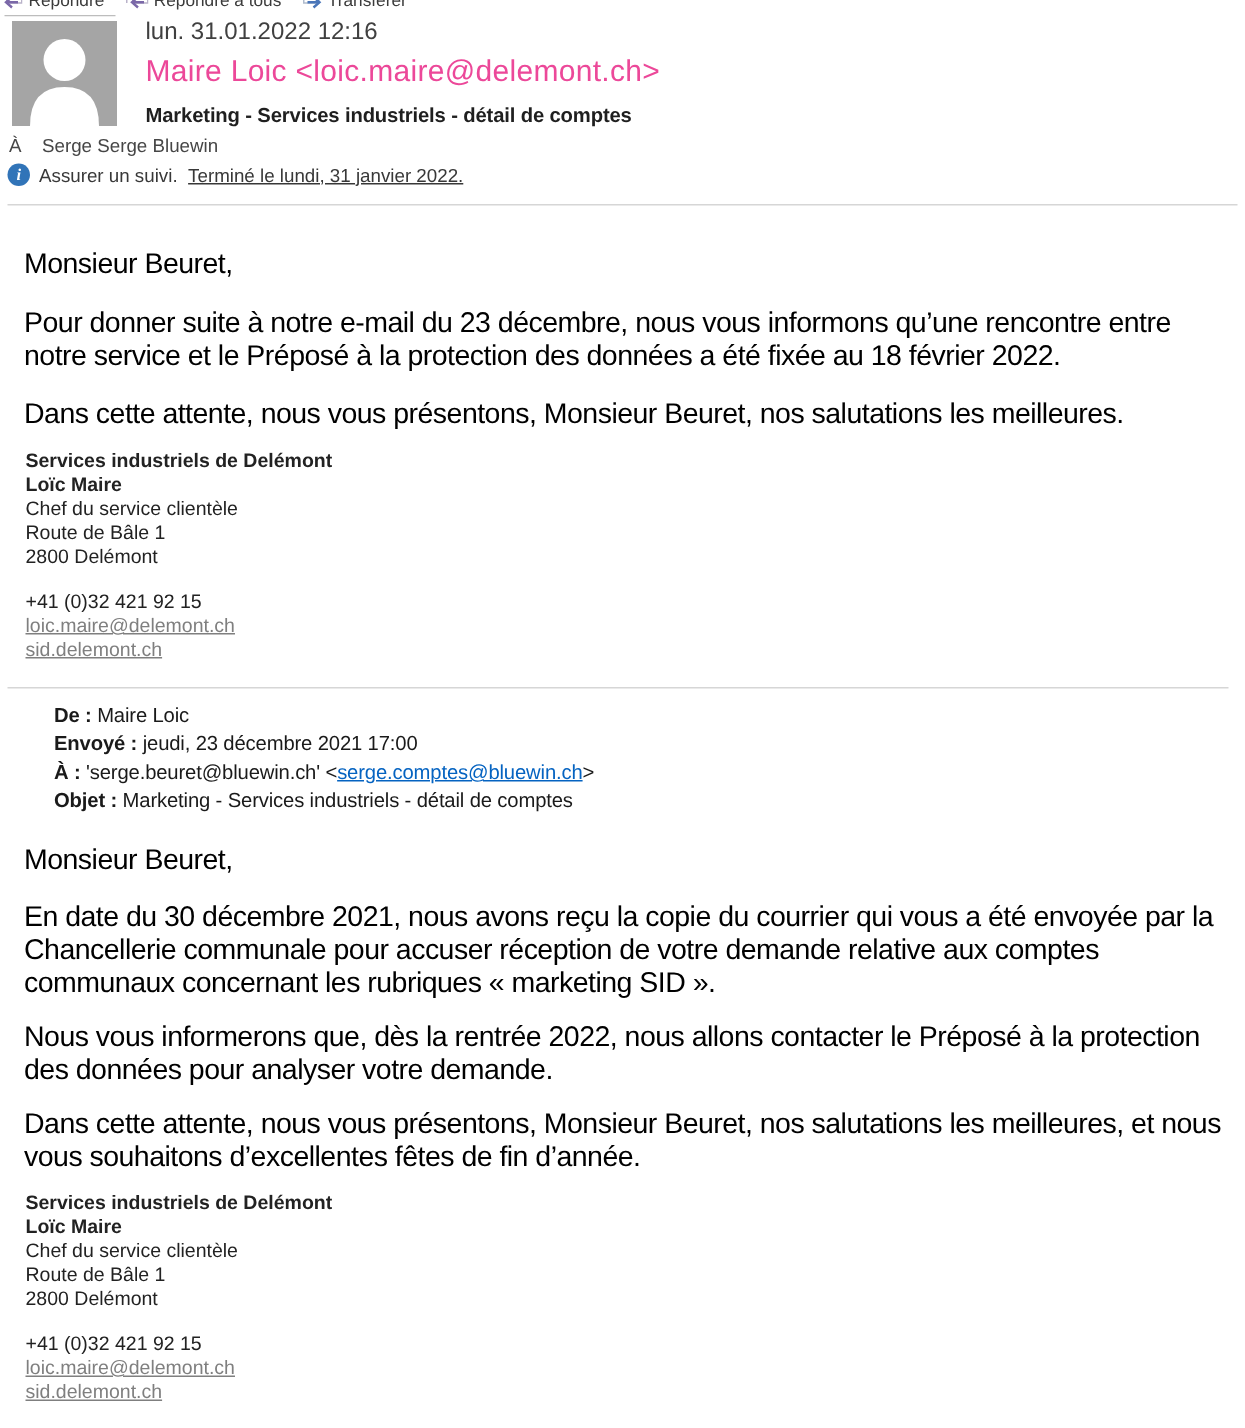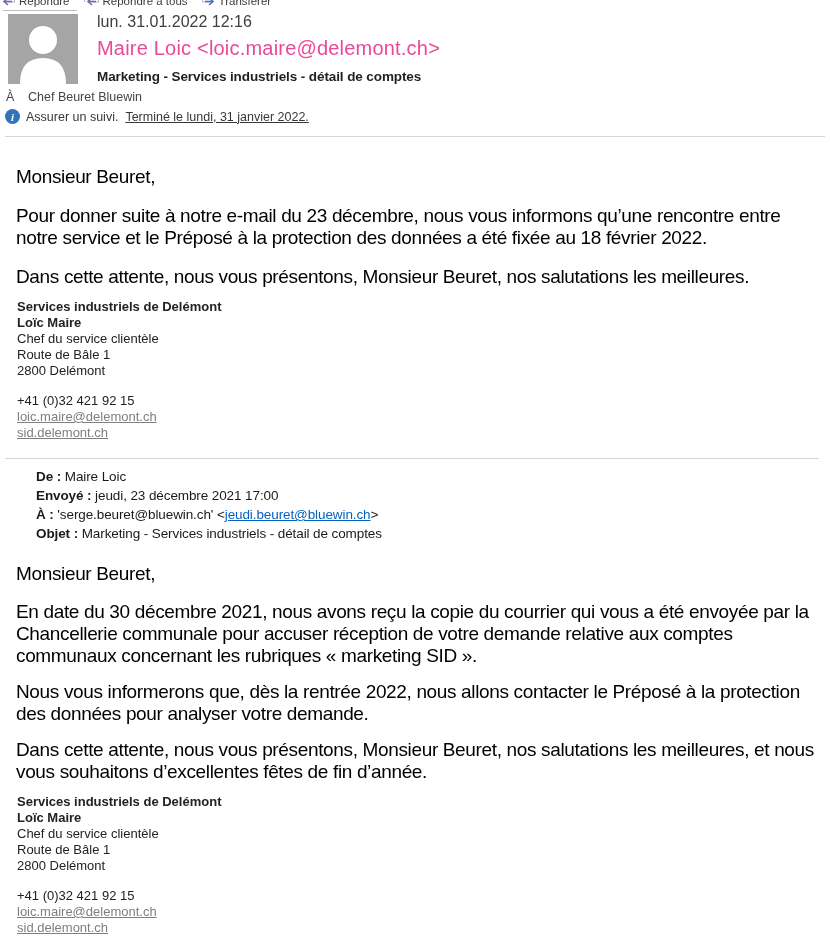--- a/index.html
+++ b/index.html
@@ -127,21 +127,21 @@
       </svg>
     </span>
   </div>
   <div class="head-text">
     <div class="date">lun. 31.01.2022 12:16</div>
     <div class="sender">Maire Loic &lt;loic.maire@delemont.ch&gt;</div>
     <div class="subject">Marketing - Services industriels - détail de comptes</div>
   </div>
 
   <div class="to-row">
-    <span class="to-label">À</span><span>Chef Beuret Bluewin</span>
+    <span class="to-label">À</span><span>Serge Serge Bluewin</span>
   </div>
 
   <div class="followup-row">
     <span class="info-icon">i</span>
     <span>Assurer un suivi.</span>
     <span class="fu-done">Terminé le lundi, 31 janvier 2022.</span>
   </div>
 
   <div class="divider1"></div>
 
@@ -165,21 +165,21 @@
     <div class="divider2"></div>
 
     <div class="quoted-header">
       <p class="qh-row">
         <span class="qh-label">De :</span><span> Maire Loic</span>
       </p>
       <p class="qh-row">
         <span class="qh-label">Envoyé :</span><span> jeudi, 23 décembre 2021 17:00</span>
       </p>
       <p class="qh-row">
-        <span class="qh-label">À :</span><span> 'serge.beuret@bluewin.ch' &lt;</span><a href="#" class="blue-link">jeudi.beuret@bluewin.ch</a><span>&gt;</span>
+        <span class="qh-label">À :</span><span> 'serge.beuret@bluewin.ch' &lt;</span><a href="#" class="blue-link">serge.comptes@bluewin.ch</a><span>&gt;</span>
       </p>
       <p class="qh-row">
         <span class="qh-label">Objet :</span><span> Marketing - Services industriels - détail de comptes</span>
       </p>
     </div>
 
     <p class="para mt-qgreet">Monsieur Beuret,</p>
     <p class="para mt-qp1">En date du 30 décembre 2021, nous avons reçu la copie du courrier qui vous a été envoyée par la Chancellerie communale pour accuser réception de votre demande relative aux comptes communaux concernant les rubriques « marketing SID ».</p>
     <p class="para mt-qp">Nous vous informerons que, dès la rentrée 2022, nous allons contacter le Préposé à la protection des données pour analyser votre demande.</p>
     <p class="para mt-qp">Dans cette attente, nous vous présentons, Monsieur Beuret, nos salutations les meilleures, et nous vous souhaitons d’excellentes fêtes de fin d’année.</p>

